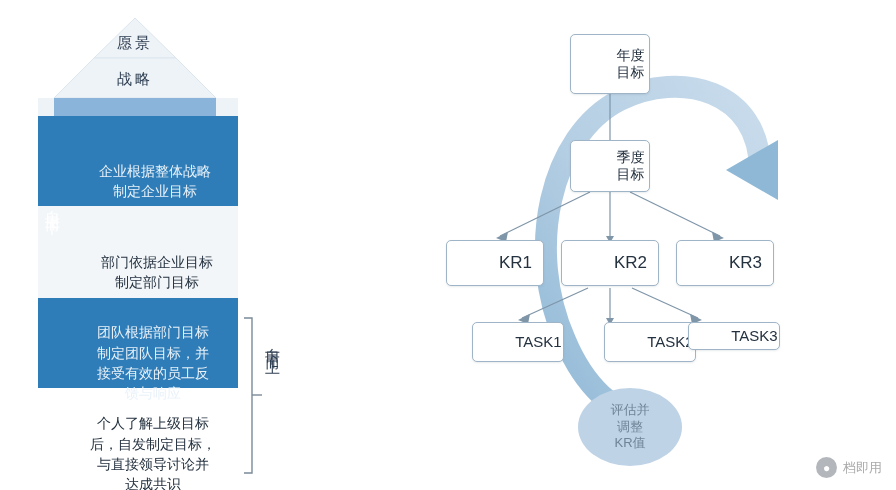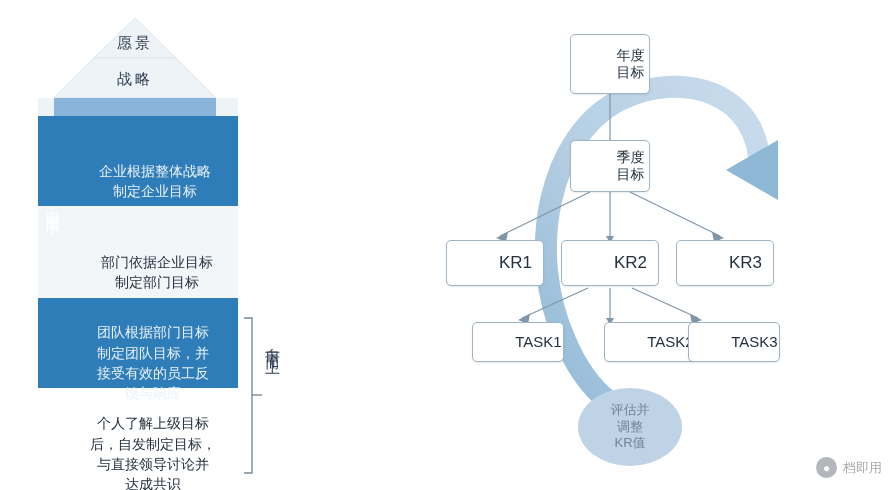--- a/index.html
+++ b/index.html
@@ -231,21 +231,21 @@
 
     <div class="node" style="left:140px;top:140px;width:80px;height:52px;">季度
 目标</div>
 
     <div class="node" style="left:16px;top:240px;width:98px;height:46px;font-size:17px;">KR1</div>
     <div class="node" style="left:131px;top:240px;width:98px;height:46px;font-size:17px;">KR2</div>
     <div class="node" style="left:246px;top:240px;width:98px;height:46px;font-size:17px;text-align:right;">KR3</div>
 
     <div class="node" style="left:42px;top:322px;width:92px;height:40px;font-size:15px;">TASK1</div>
     <div class="node" style="left:150px;top:322px;width:92px;height:40px;font-size:15px;margin-left:24px;">TASK2</div>
-    <div class="node" style="left:258px;top:322px;width:92px;height:40px;font-size:15px;">TASK3</div>
+    <div class="node" style="left:258px;top:322px;width:92px;height:28px;font-size:15px;">TASK3</div>
 
     <div class="ellipse-node" style="left:148px;top:388px;width:104px;height:78px;">评估并
 调整
 KR值</div>
   </div>
 
   <div id="watermark">
     <span class="wm-circle">●</span>
     <span>档即用</span>
   </div>

